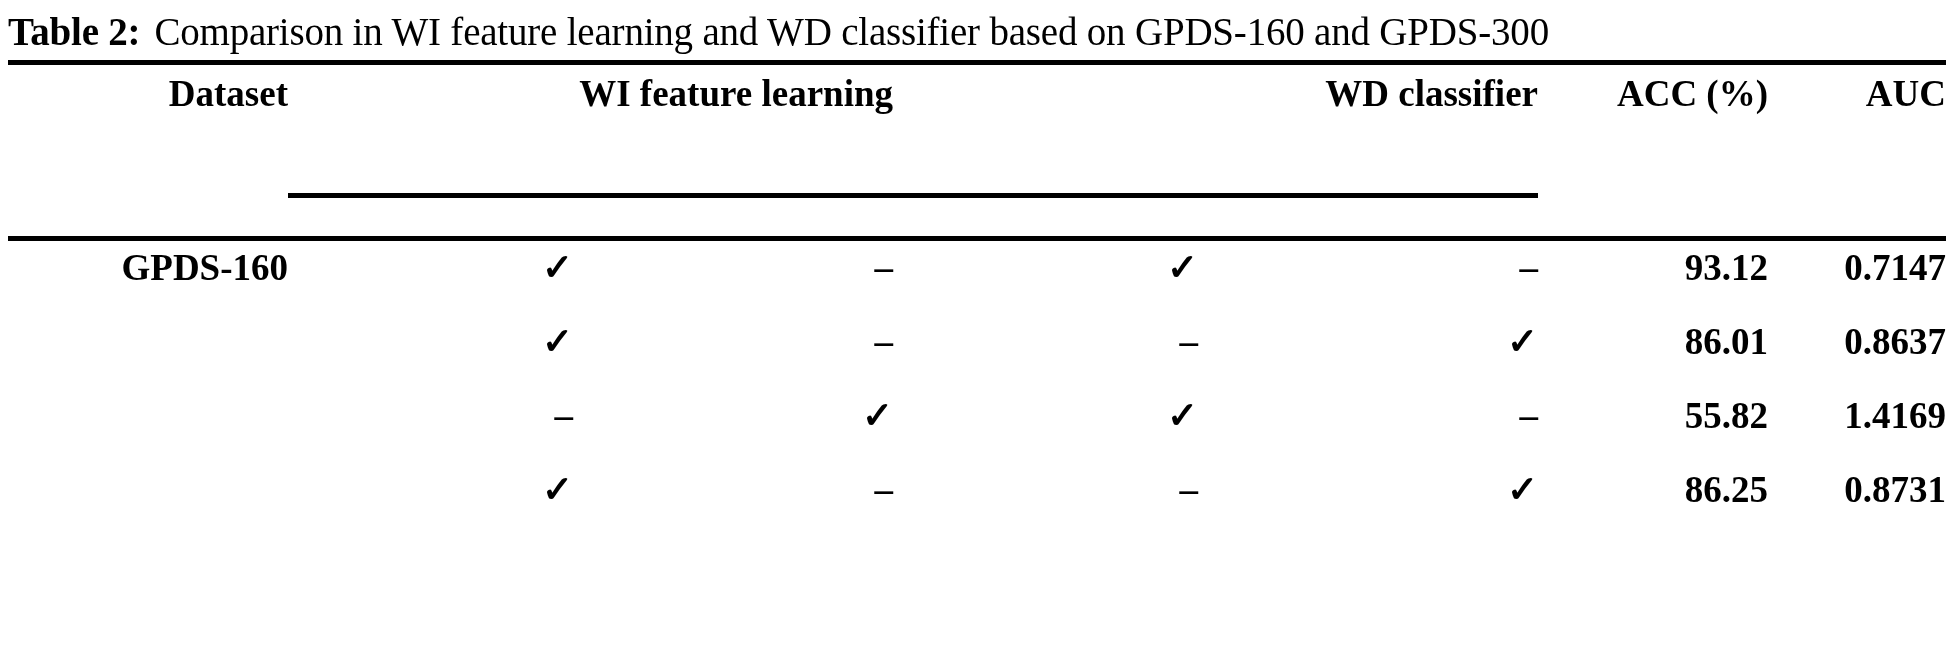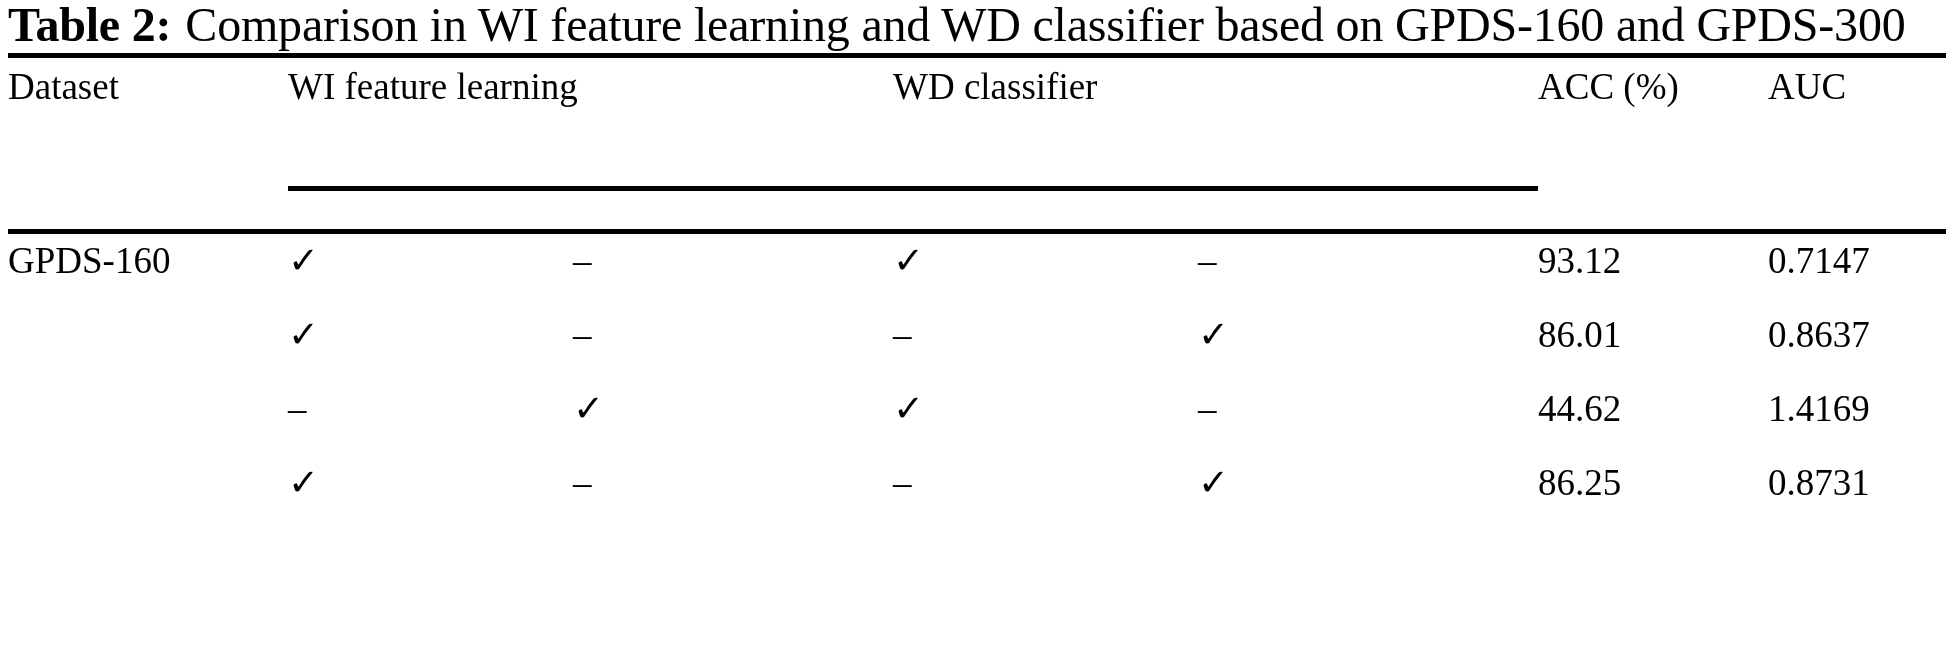--- a/index.html
+++ b/index.html
@@ -17,23 +17,23 @@
   .page {
     position: relative;
     width: 1954px;
     height: 662px;
     box-sizing: border-box;
     padding: 0 8px;
   }
 
   
   .caption {
-    font-size: 48px;
+    font-size: 39px;
     line-height: 44px;
-    padding-top: 3px;
+    padding-top: 10px;
     white-space: nowrap;
     letter-spacing: -0.2px;
   }
   .caption .cap-label {
     font-weight: bold;
   }
   .caption .cap-text {
     font-weight: normal;
     margin-left: 14px;
   }
@@ -41,22 +41,22 @@
   
   table.tbl {
     border-collapse: collapse;
     width: 1938px;
     table-layout: fixed;
     margin-top: 6px;
   }
   table.tbl td, table.tbl th {
     padding: 0;
     margin: 0;
-    font-weight: normal;
-    text-align: left;
+    font-weight: bold;
+    text-align: right;
     vertical-align: baseline;
     font-size: 37px;
     line-height: 1;
   }
 
   
   col.c-dataset   { width: 280px; }
   col.c-resnet    { width: 285px; }
   col.c-cnn       { width: 320px; }
   col.c-snn       { width: 305px; }
@@ -185,21 +185,21 @@
         <td class="num cell-acc">86.01</td>
         <td class="num cell-auc">0.8637</td>
       </tr>
 
       <tr class="data-row">
         <td></td>
         <td class="mark">–</td>
         <td class="mark">✓</td>
         <td class="mark">✓</td>
         <td class="mark">–</td>
-        <td class="num cell-acc">44.62</td>
+        <td class="num cell-acc">55.82</td>
         <td class="num cell-auc">1.4169</td>
       </tr>
 
 
       <tr class="data-row">
         <td></td>
         <td class="mark">✓</td>
         <td class="mark">–</td>
         <td class="mark">–</td>
         <td class="mark">✓</td>

